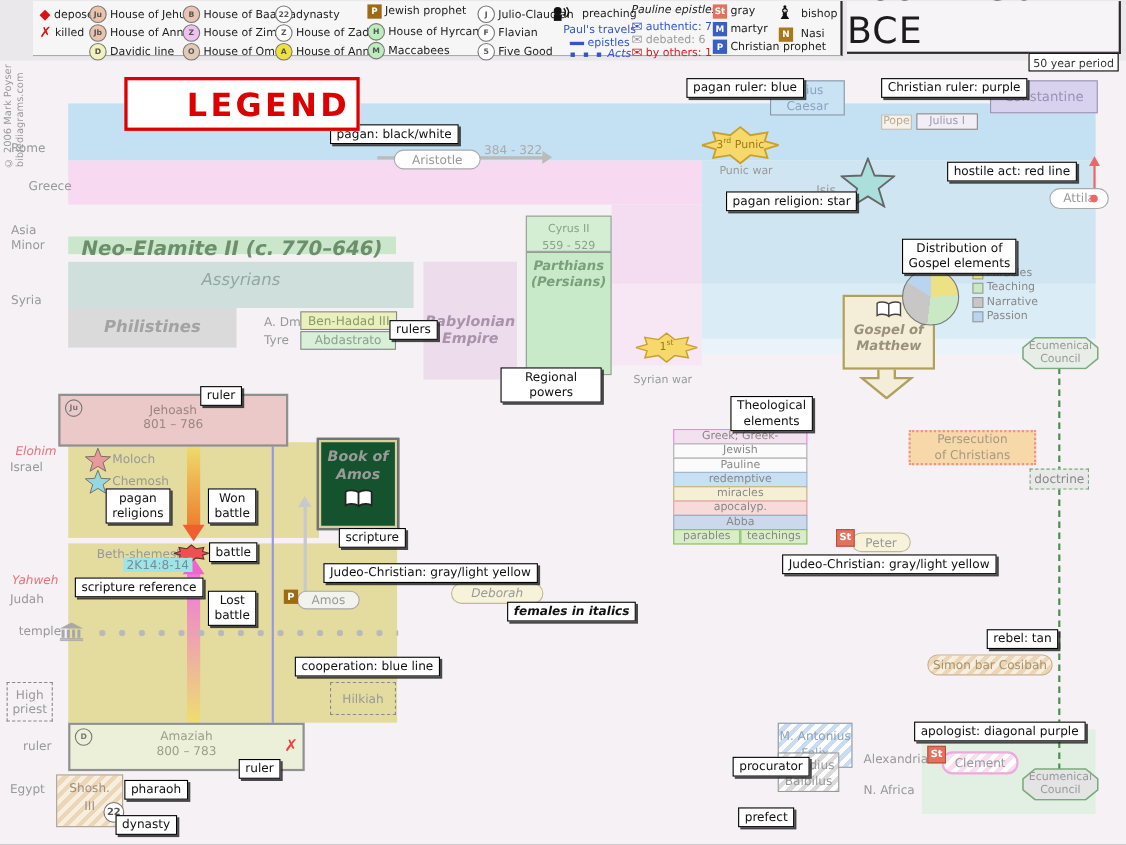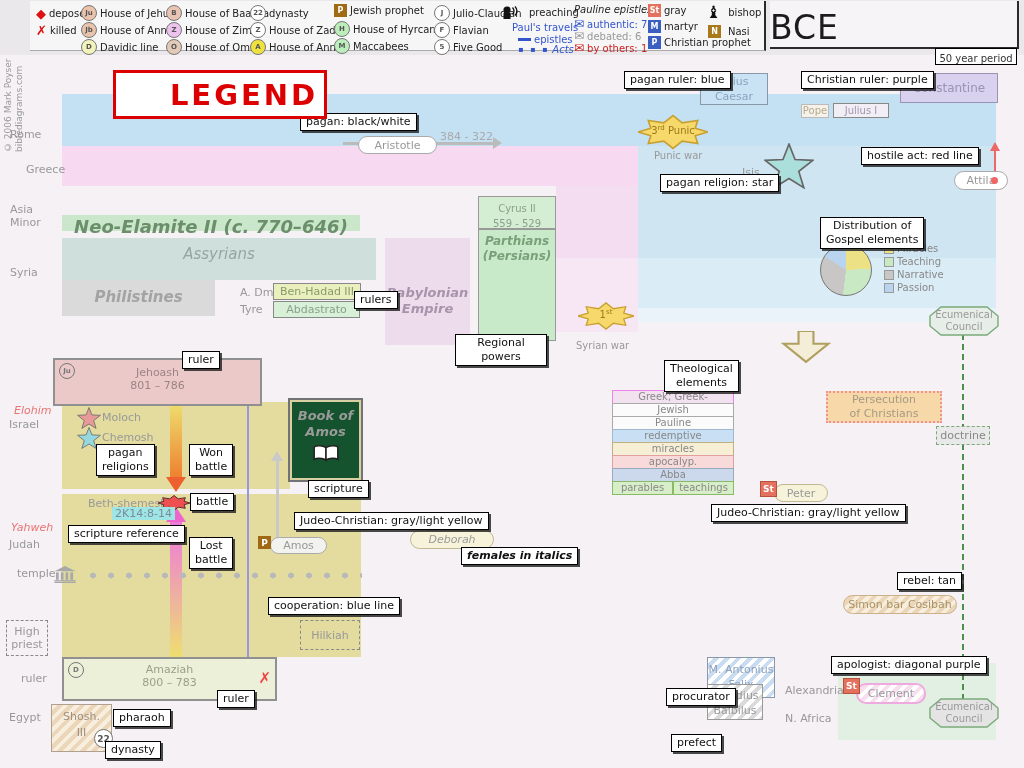--- a/index.html
+++ b/index.html
@@ -307,20 +307,27 @@
     </div>
   <div class="pleg" style="left:884px;top:269px">
       <span class="plsq" style="background:#c9c6c6"></span>
       <span>Narrative</span>
     </div>
   <div class="pleg" style="left:884px;top:282px">
       <span class="plsq" style="background:#b9d4ef"></span>
       <span>Passion</span>
     </div>
 
+  <div class="bx" style="left:766px;top:268px;width:80px;height:64px;background:#f4eed8;border:2px solid #b0a060">
+    <svg width="24" height="17" viewBox="0 0 22 16" style="margin-top:3px">
+      <path d="M11,3 C8,1 3,1 1,2.5 L1,13 C3,11.5 8,11.5 11,13.5 Z" fill="#fff" stroke="#444" stroke-width="1.2"></path>
+      <path d="M11,3 C14,1 19,1 21,2.5 L21,13 C19,11.5 14,11.5 11,13.5 Z" fill="#fff" stroke="#444" stroke-width="1.2"></path>
+      </svg>
+    <div class="ml" style="color:#99917a;font-weight:bold;font-style:italic;font-size:12px;line-height:14px">Gospel of
+Matthew</div></div>
   <svg class="abs" style="left:781px;top:331px;z-index:9" width="50" height="32" viewBox="0 0 44 30">
     <polygon points="15,0 29,0 29,12 43,12 22,29 1,12 15,12" fill="#f4eed8" stroke="#b0a060" stroke-width="2"></polygon>
     </svg>
 
   <svg class="abs" style="left:929px;top:306px;z-index:11" width="70" height="30">
     <polygon points="12,1 58,1 69,10 69,20 58,29 12,29 1,20 1,10" fill="#e7ede7" stroke="#7aaa7a" stroke-width="1.4"></polygon>
     </svg>
   <div class="abs ml" style="left:929px;top:309px;width:70px;text-align:center;z-index:12;color:#999;font-size:10px;line-height:12px">Ecumenical
 Council</div>
   <div class="vline" style="left:962px;top:334px;height:366px;border-left:2px dashed #4d8f4d"></div>

